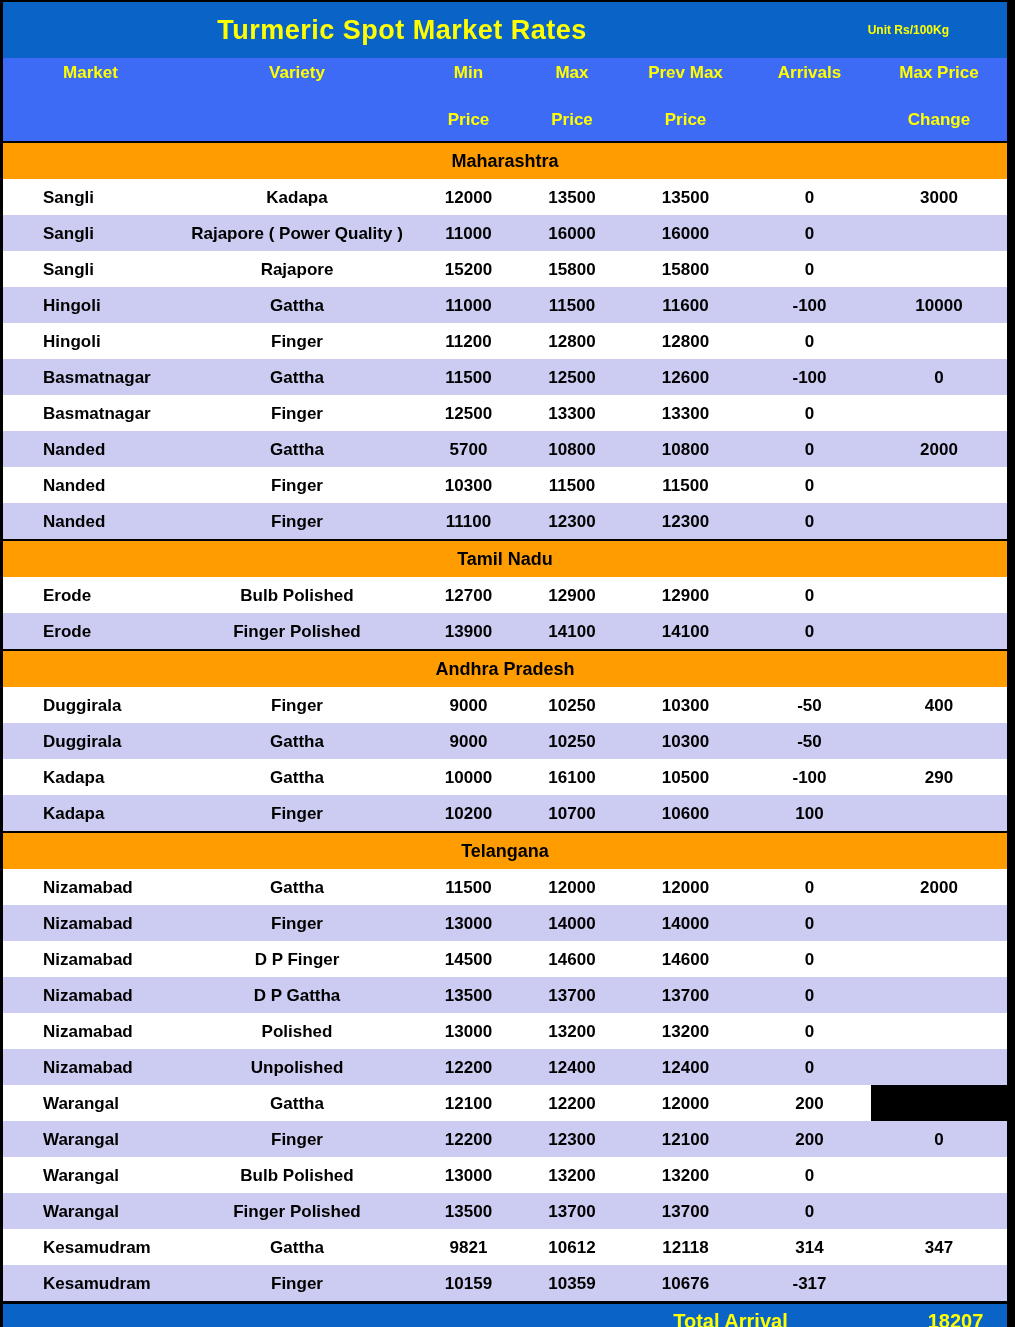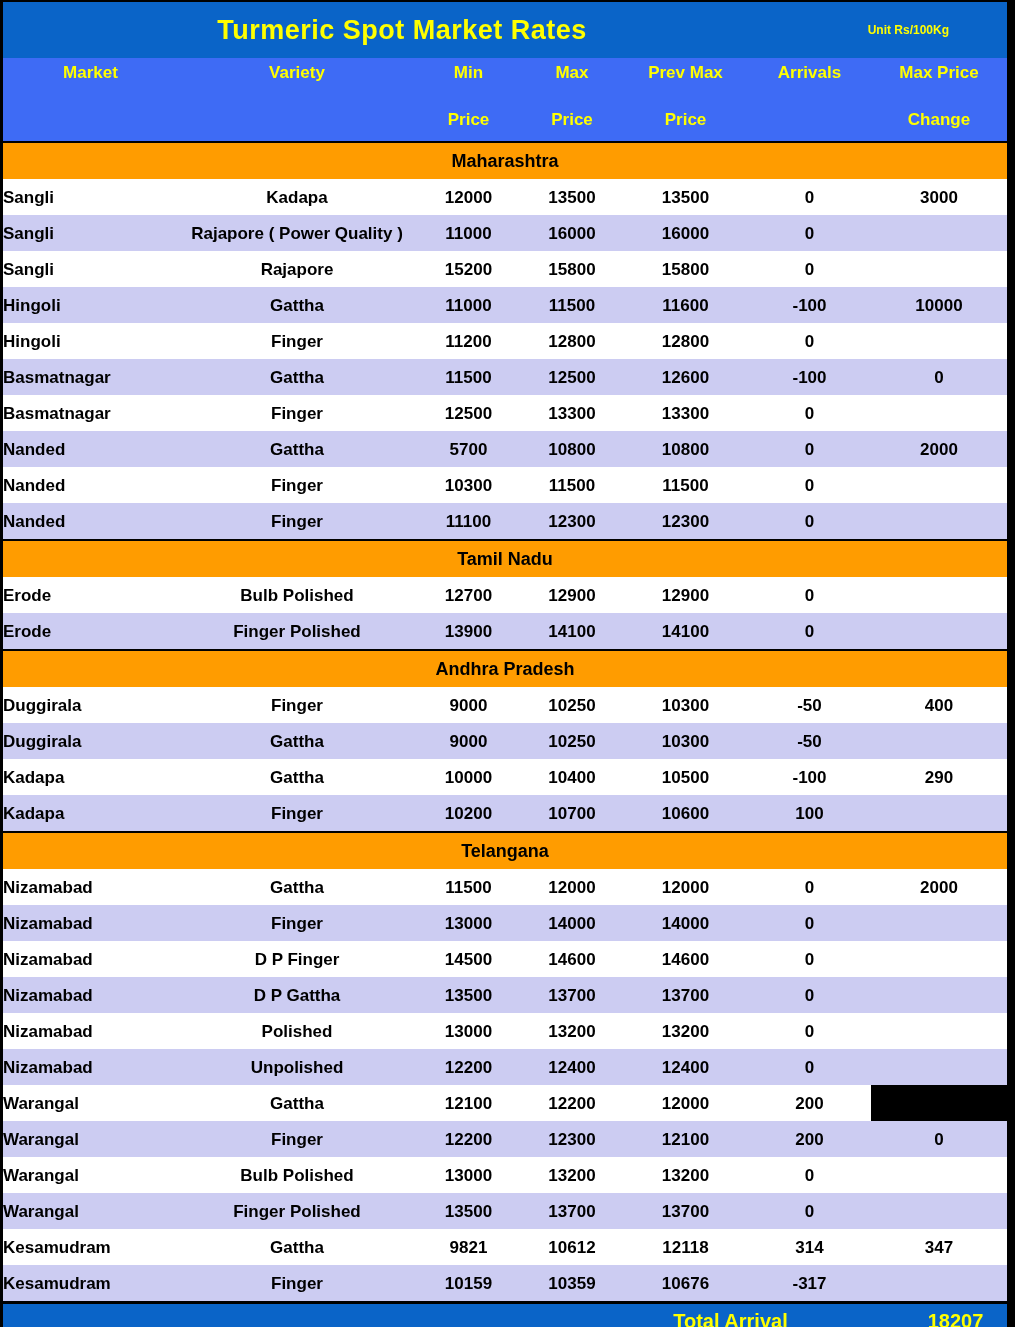--- a/index.html
+++ b/index.html
@@ -67,20 +67,21 @@
     color:var(--text-black,#000);
     font-size:17px;
   }
   .data-row.alt { background:var(--row-alt-lavender,#CCCCF2); }
   .data-row > div {
     display:flex; align-items:center; justify-content:center;
     line-height:1;
   }
   .data-row > .c-market {
     justify-content:flex-start;
+    padding-left:40px;
   }
   .data-row > .black-fill {
     background:var(--text-black,#000);
     margin-right:-8px; 
   }
 
   
   .footer-bar {
     position:relative;
     height:36px;
@@ -273,21 +274,21 @@
           <div class="c-min">9000</div>
           <div class="c-max">10250</div>
           <div class="c-prev_max">10300</div>
           <div class="c-change">-50</div>
           <div class="c-arrivals"></div>
         </div>
         <div class="data-row grid-cols">
           <div class="c-market">Kadapa</div>
           <div class="c-variety">Gattha</div>
           <div class="c-min">10000</div>
-          <div class="c-max">10400</div>
+          <div class="c-max">16100</div>
           <div class="c-prev_max">10500</div>
           <div class="c-change">-100</div>
           <div class="c-arrivals">290</div>
         </div>
         <div class="data-row grid-cols alt">
           <div class="c-market">Kadapa</div>
           <div class="c-variety">Finger</div>
           <div class="c-min">10200</div>
           <div class="c-max">10700</div>
           <div class="c-prev_max">10600</div>

